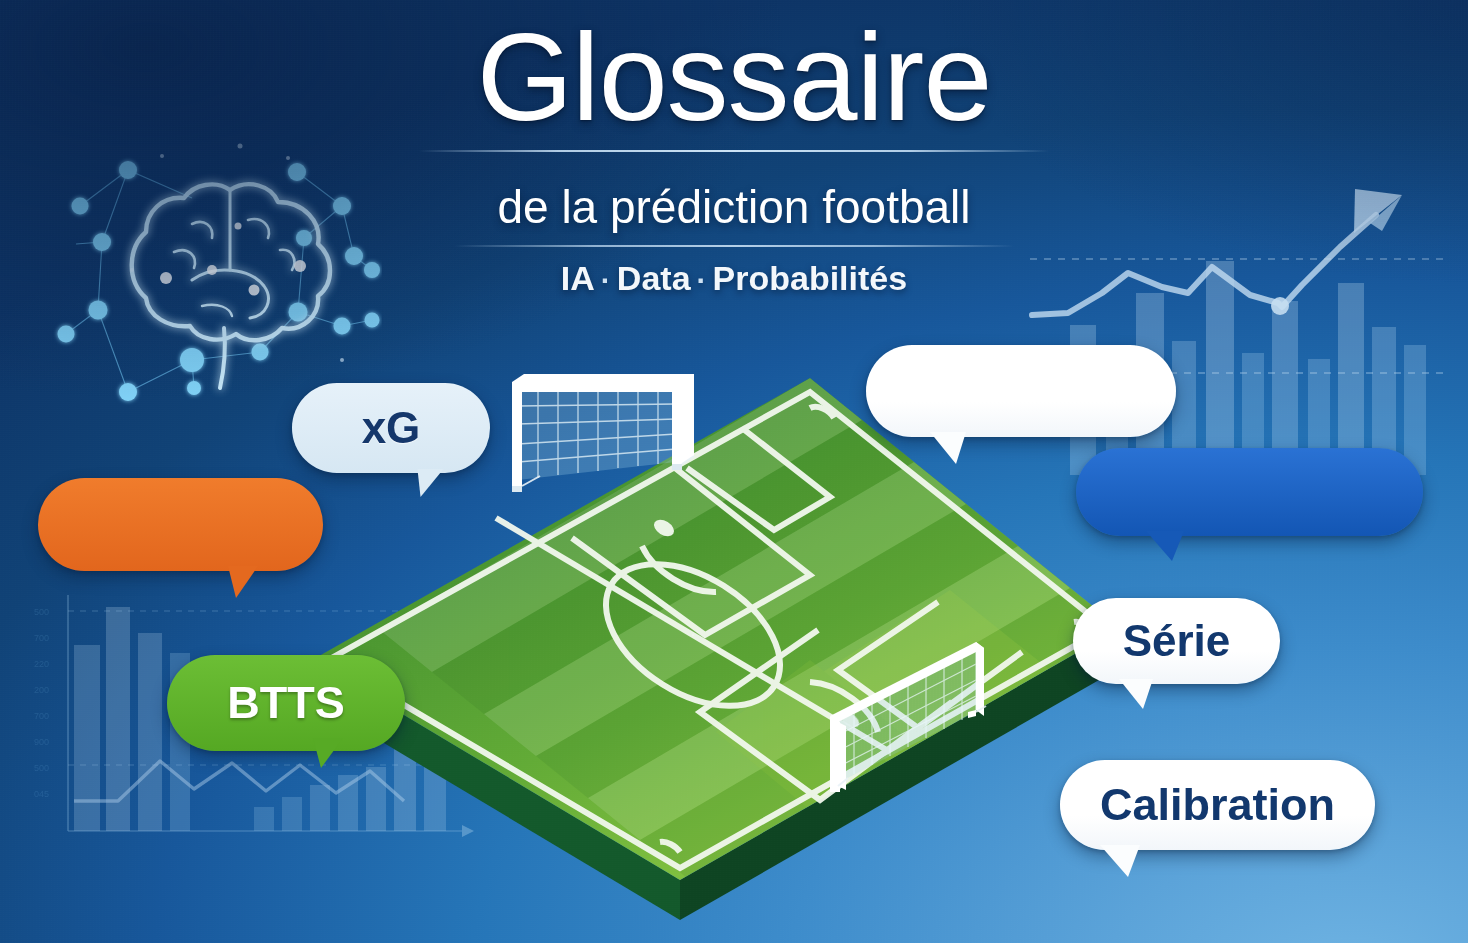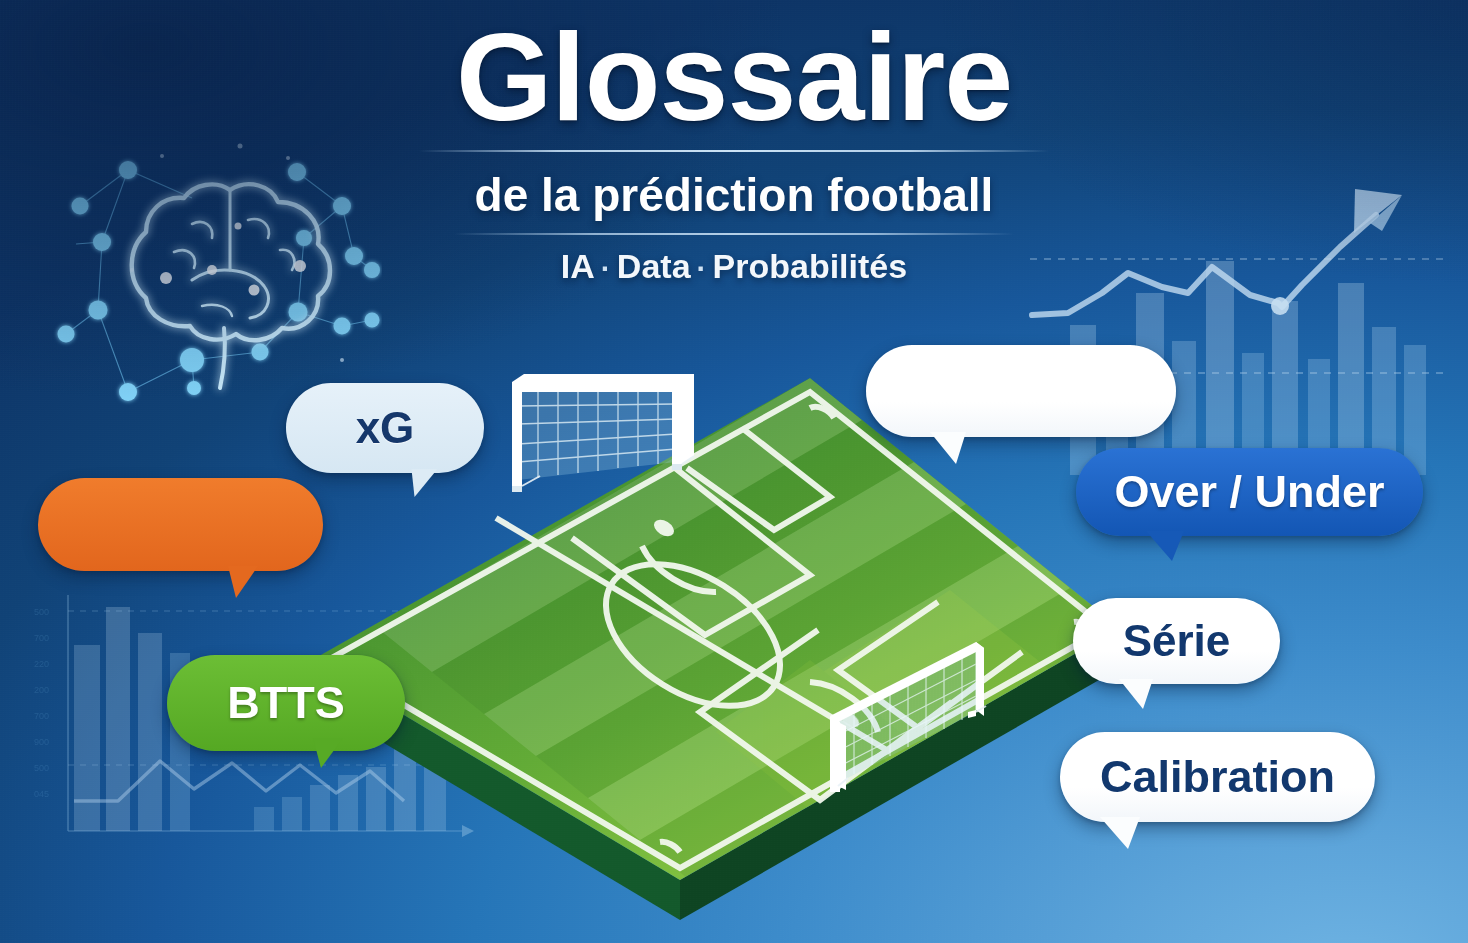--- a/index.html
+++ b/index.html
@@ -28,30 +28,30 @@
     opacity:.16;
     background-image:
       repeating-linear-gradient(0deg, rgba(255,255,255,.05) 0 1px, rgba(0,0,0,0) 1px 2px),
       repeating-linear-gradient(90deg, rgba(255,255,255,.04) 0 1px, rgba(0,0,0,0) 1px 3px);
     pointer-events:none;
   }
 
   
   .header { position:absolute; left:0; top:0; width:1468px; text-align:center; z-index:40; }
   .title {
-    font-size:124px; font-weight:bold; color:#ffffff;
+    font-size:124px; font-weight:normal; color:#ffffff;
     letter-spacing:-1px; line-height:1.02; padding-top:14px;
     text-shadow:0 4px 9px rgba(4,22,48,.55), 0 1px 2px rgba(4,22,48,.7);
   }
   .rule {
     width:630px; height:2px; margin:10px auto 0;
     background:linear-gradient(90deg, rgba(190,220,245,0) 0%, rgba(206,230,250,.85) 22%, rgba(215,236,252,.95) 50%, rgba(206,230,250,.85) 78%, rgba(190,220,245,0) 100%);
   }
   .subtitle {
-    font-size:46px; font-weight:bold; color:#ffffff; margin-top:16px;
+    font-size:46px; font-weight:normal; color:#ffffff; margin-top:28px;
     text-shadow:0 3px 7px rgba(4,22,48,.5);
   }
   .rule2 {
     width:560px; height:2px; margin:11px auto 0;
     background:linear-gradient(90deg, rgba(190,220,245,0) 0%, rgba(200,226,248,.7) 25%, rgba(210,232,250,.85) 50%, rgba(200,226,248,.7) 75%, rgba(190,220,245,0) 100%);
   }
   .tagline {
     font-size:34px; font-weight:bold; color:#f3f7fb; margin-top:12px;
     text-shadow:0 3px 6px rgba(4,22,48,.5);
   }
@@ -91,39 +91,39 @@
   .b-green { background:linear-gradient(180deg,#6cbe35 0%,#55a823 100%); color:#ffffff; }
   .b-green .tail { border-color:#57aa25 transparent transparent transparent; }
   
   .b-blue  { background:linear-gradient(180deg,#2a72d4 0%,#1356b4 100%); color:#ffffff; }
   .b-blue .tail { border-color:#1659b7 transparent transparent transparent; }
 
   .b-orange .lbl, .b-green .lbl, .b-blue .lbl { text-shadow:0 2px 3px rgba(0,0,0,.3); }
   .b-white .lbl, .b-pale .lbl { text-shadow:0 1px 1px rgba(255,255,255,.7); }
 
   
-  #bub-xg      { left:286px; top:383px;  width:198px; height:90px;  font-size:44px; }
+  #bub-xg      { left:292px; top:383px;  width:198px; height:90px;  font-size:44px; }
   #bub-xg .tail{ left:124px; top:86px; border-width:28px 20px 0 6px; transform:skewX(-6deg); }
 
   #bub-poisson { left:38px;  top:478px;  width:285px; height:93px;  font-size:45px; }
   #bub-poisson .tail{ left:190px; top:88px; border-width:32px 22px 0 8px; }
 
   #bub-btts    { left:167px; top:655px;  width:238px; height:96px;  font-size:45px; }
   #bub-btts .tail{ left:146px; top:83px; border-width:30px 22px 0 8px; }
 
   #bub-prob    { left:866px; top:345px;  width:310px; height:92px;  font-size:45px; }
   #bub-prob .tail{ left:64px; top:87px; border-width:32px 10px 0 26px; border-color:#fbfdfe transparent transparent transparent; }
 
   #bub-over    { left:1076px; top:448px; width:347px; height:88px;  font-size:45px; }
   #bub-over .tail{ left:70px; top:83px; border-width:30px 12px 0 26px; }
 
   #bub-serie   { left:1073px; top:598px; width:207px; height:86px;  font-size:44px; }
   #bub-serie .tail{ left:46px; top:81px; border-width:30px 10px 0 24px; }
 
-  #bub-calib   { left:1060px; top:732px; width:315px; height:90px;  font-size:45px; }
+  #bub-calib   { left:1060px; top:760px; width:315px; height:90px;  font-size:45px; }
   #bub-calib .tail{ left:40px; top:85px; border-width:32px 12px 0 28px; }
 </style>
 </head>
 <body>
 
 <div id="stage">
 
   <svg id="chart-right" class="bgchart" viewBox="0 0 460 300">
     <g opacity="0.30">
       <rect x="60" y="150" width="26" height="150" fill="#bcdcf2"></rect>
@@ -418,21 +418,20 @@
   <div id="bub-btts" class="bubble b-green">
     <span class="lbl">BTTS</span>
     <span class="tail"></span>
   </div>
 
   <div id="bub-prob" class="bubble b-white">
     <span class="tail"></span>
   </div>
 
   <div id="bub-over" class="bubble b-blue">
-    <span class="lbl">Over / Under</span>
     <span class="tail"></span>
   </div>
 
   <div id="bub-serie" class="bubble b-white">
     <span class="lbl">Série</span>
     <span class="tail"></span>
   </div>
 
   <div id="bub-calib" class="bubble b-white">
     <span class="lbl">Calibration</span>

